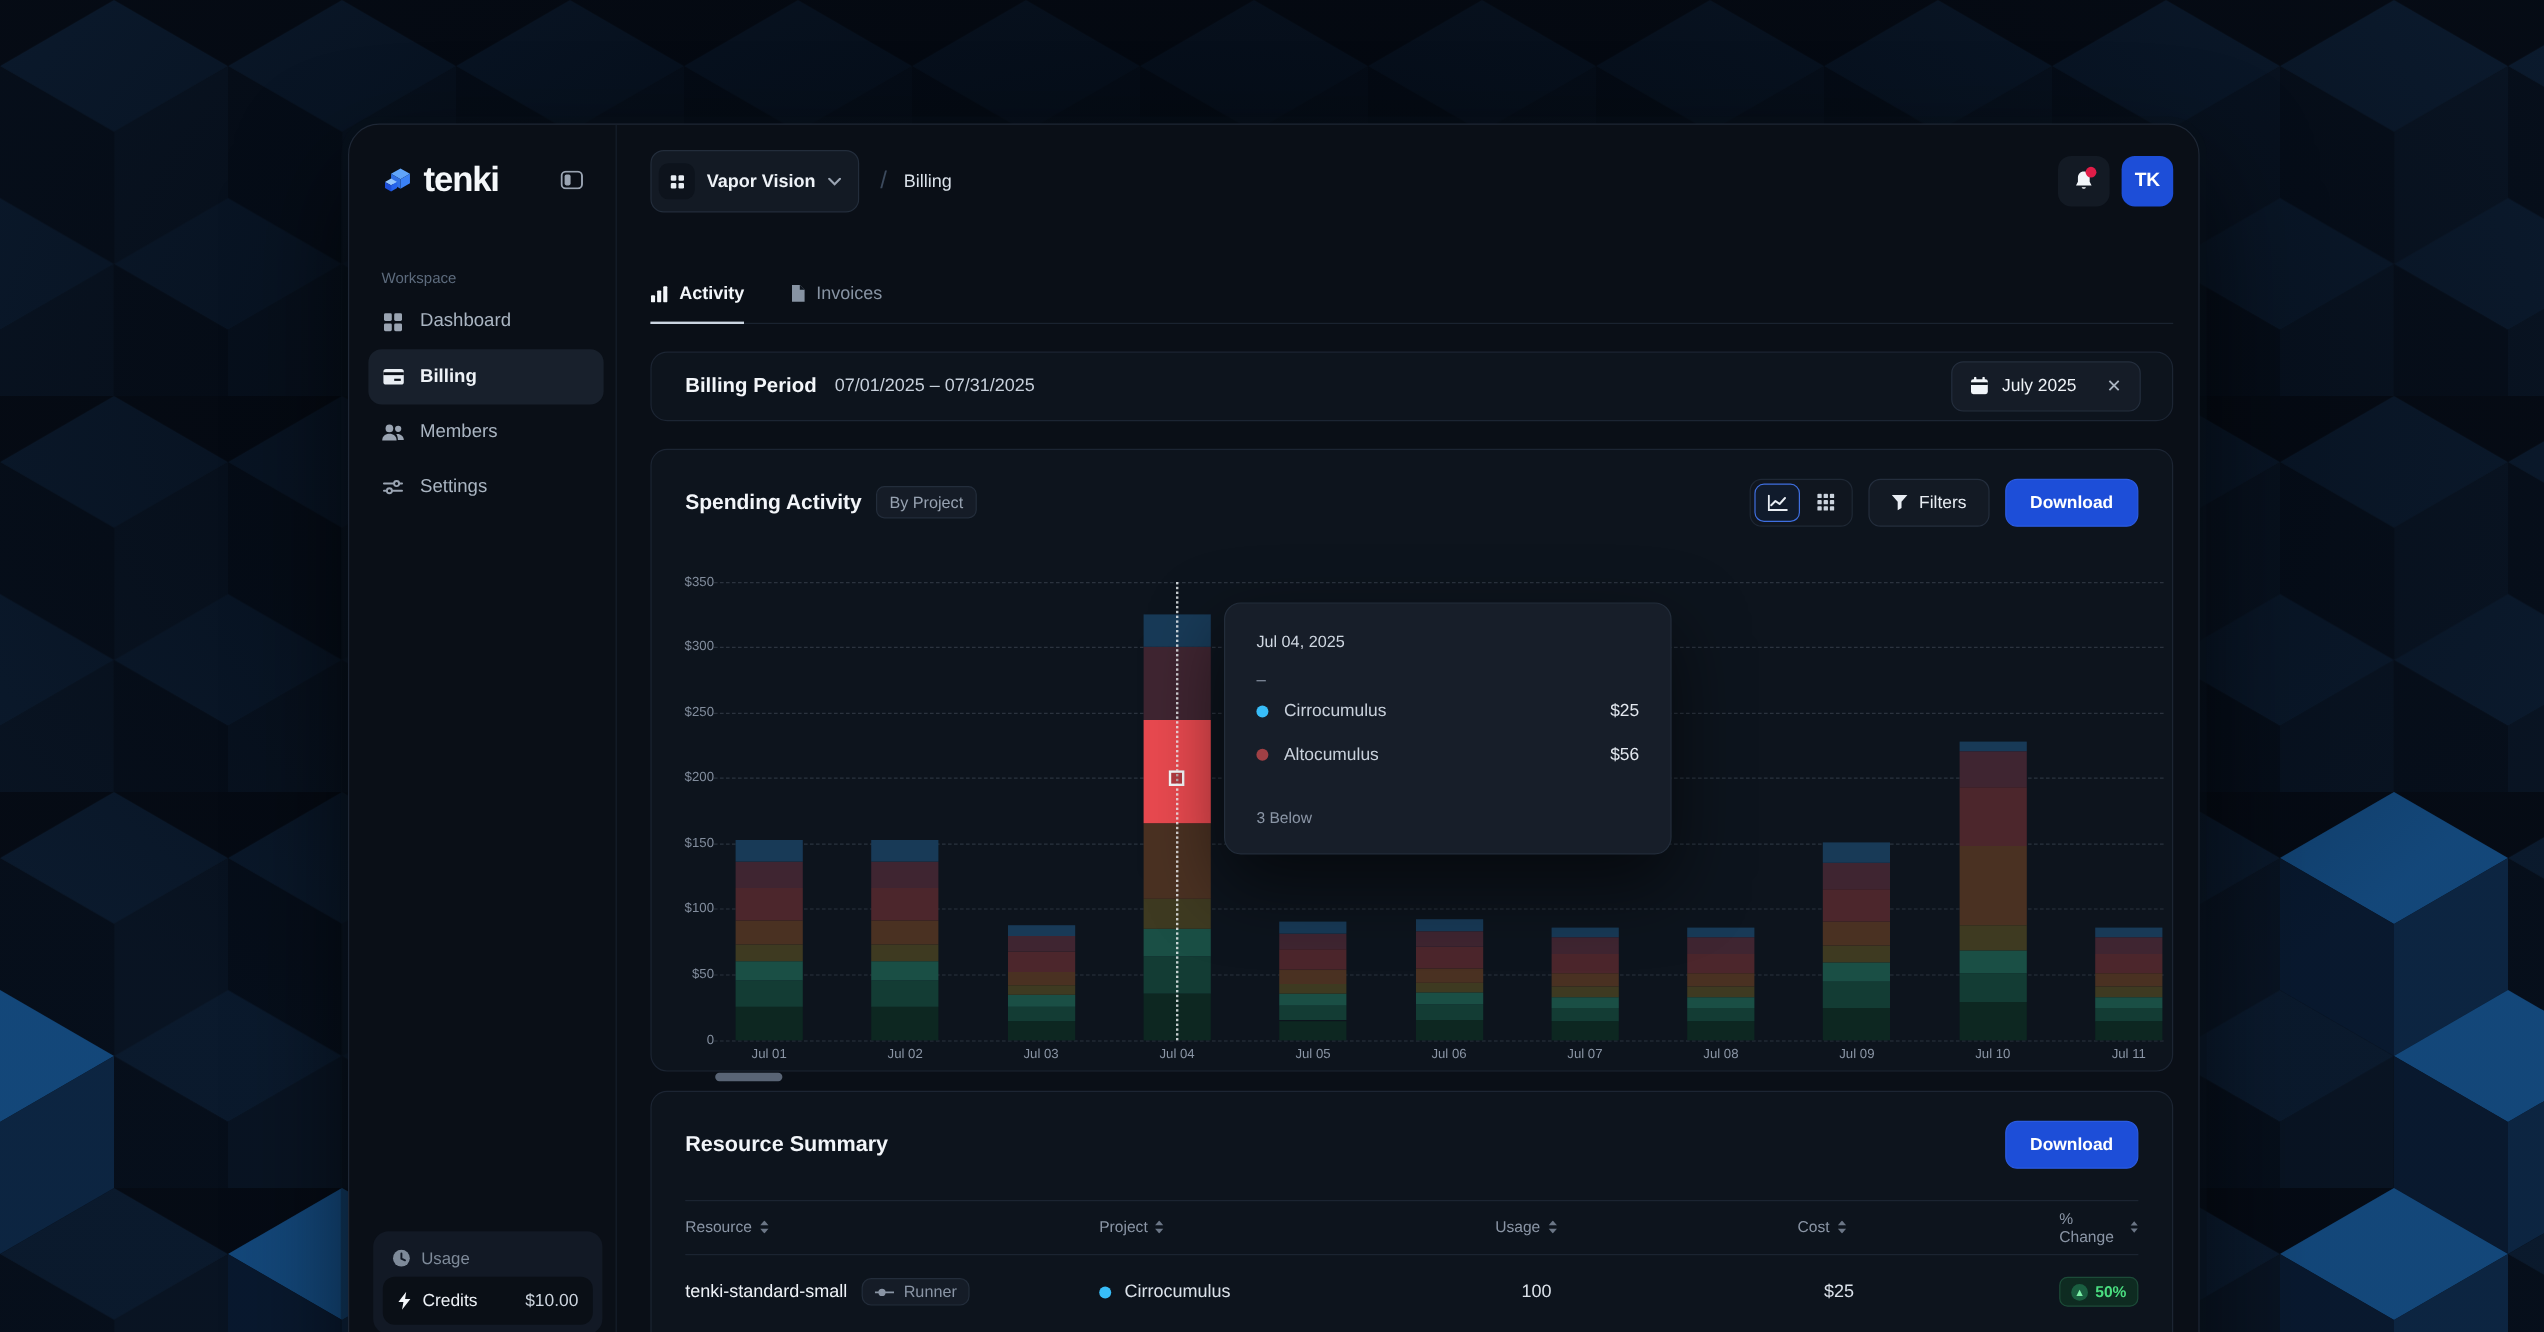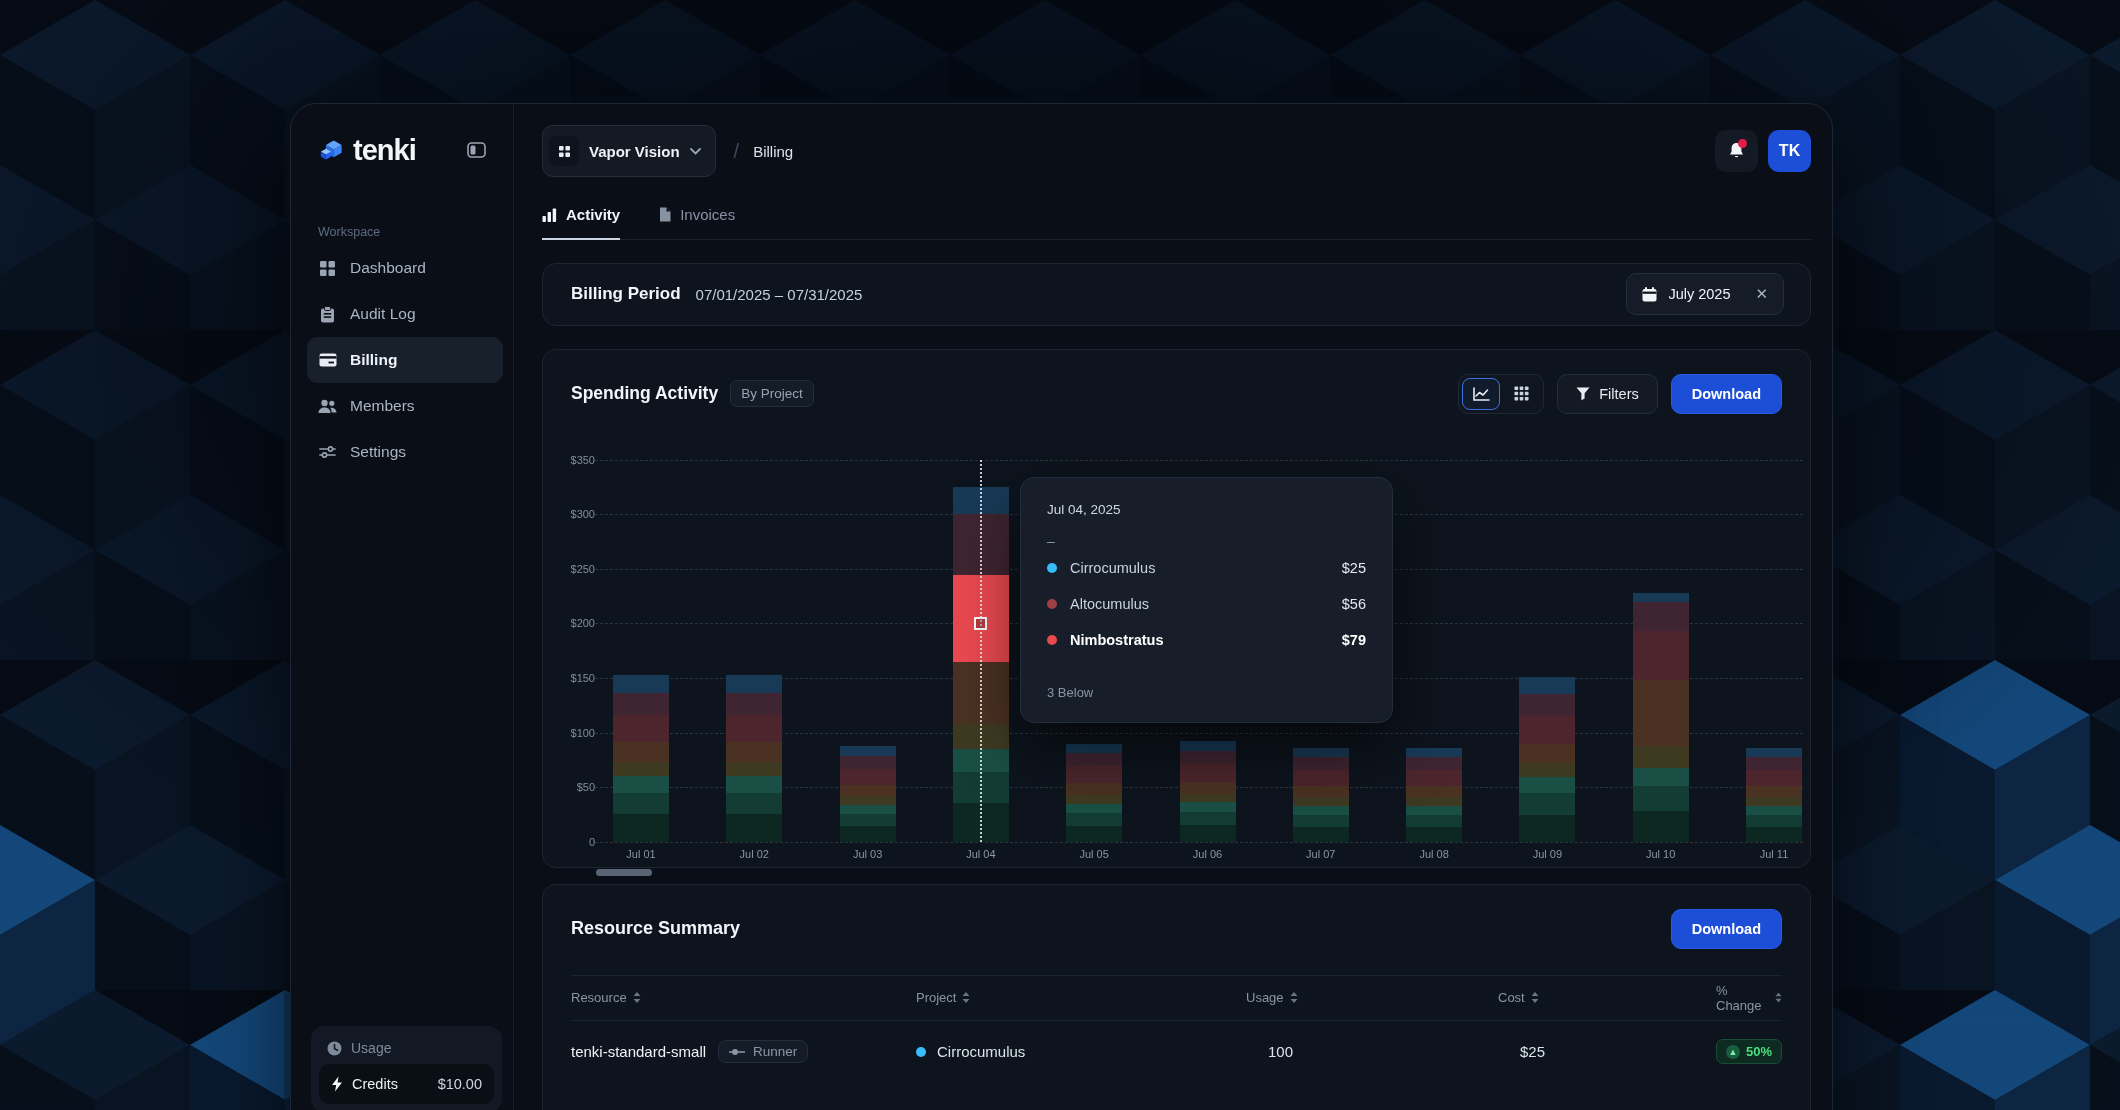--- a/index.html
+++ b/index.html
@@ -40,21 +40,21 @@
   .proj-name { color:#eef2f7; font-size:15px; font-weight:600; }
   .crumb-sep { color:#43506177; font-size:20px; margin:0 14px 0 18px; font-weight:300; color:#3c4a5d; }
   .crumb-page { color:#dbe2ea; font-size:15px; }
   .topbar-spacer { flex:1; }
   .icon-btn { width:43px; height:42px; background:#131a24; border-radius:11px; display:flex; align-items:center;
     justify-content:center; position:relative; cursor:pointer; margin-left:10px; }
   .bell-dot { position:absolute; top:9px; right:11px; width:9px; height:9px; border-radius:50%; background:#e11d48; }
   .avatar { width:43px; height:42px; background:#1d4ed8; border-radius:11px; color:#fff; font-size:16px; font-weight:700;
     display:flex; align-items:center; justify-content:center; margin-left:10px; cursor:pointer; }
 
-  .tabs { display:flex; gap:38px; margin-top:34px; border-bottom:1px solid #1a2330; }
+  .tabs { display:flex; gap:38px; margin-top:64px; border-bottom:1px solid #1a2330; }
   .tab { display:flex; align-items:center; gap:9px; padding-bottom:15px; font-size:15px; color:#8793a3; cursor:pointer;
     border-bottom:2px solid transparent; margin-bottom:-1px; }
   .tab.active { color:#f2f5f9; font-weight:700; border-bottom:2px solid #cbd5e1; }
 
   .card { background:#0d141d; border:1px solid #1c2533; border-radius:14px; }
   .bp-card { margin-top:23px; height:80px; display:flex; align-items:center; padding:0 26px 0 28px; }
   .bp-title { color:#f2f5f9; font-size:17px; font-weight:700; }
   .bp-range { color:#c6cfda; font-size:15px; margin-left:15px; }
   .bp-spacer { flex:1; }
   .chip { display:flex; align-items:center; gap:11px; background:#151c27; border:1px solid #242e3d; border-radius:10px;
@@ -179,33 +179,20 @@
           <rect x="1" y="1" width="6.5" height="6.5" rx="1.2"></rect>
               <rect x="9.5" y="1" width="6.5" height="6.5" rx="1.2"></rect>
           <rect x="1" y="9.5" width="6.5" height="6.5" rx="1.2"></rect>
               <rect x="9.5" y="9.5" width="6.5" height="6.5" rx="1.2"></rect>
         </g>
           </svg>
         </span>
       <span>Dashboard</span>
     </div>
 
-    <div class="nav-item">
-      <span class="nicon">
-        <svg width="15" height="17" viewBox="0 0 15 17">
-            <g fill="#9aa4b2">
-          <rect x="1" y="2.5" width="13" height="14" rx="2"></rect>
-              <rect x="4.5" y="0.5" width="6" height="4" rx="1.2" stroke="#0a0f17" stroke-width="1"></rect>
-          <rect x="3.8" y="7" width="7.4" height="1.6" fill="#0a0f17"></rect>
-              <rect x="3.8" y="10.3" width="7.4" height="1.6" fill="#0a0f17"></rect>
-        </g>
-          </svg>
-        </span>
-      <span>Audit Log</span>
-    </div>
 
     <div class="nav-item active">
       <span class="nicon">
         <svg width="18" height="14" viewBox="0 0 18 14">
             <g fill="#e8edf3">
           <rect x="0.5" y="0.5" width="17" height="13" rx="2.2"></rect>
           <rect x="0.5" y="3.2" width="17" height="2.4" fill="#0a0f17"></rect>
           <rect x="9.5" y="8.6" width="5.5" height="1.8" fill="#0a0f17"></rect>
         </g>
           </svg>
@@ -374,25 +361,20 @@
           <div id="tt-rows">
               <div class="tt-row">
                 <span class="tt-dot" style="background: rgb(56, 189, 248);"></span>
                 <span class="tt-name">Cirrocumulus</span>
                 <span class="tt-val">$25</span>
               </div>
               <div class="tt-row">
                 <span class="tt-dot" style="background: rgb(160, 64, 69);"></span>
                 <span class="tt-name">Altocumulus</span>
                 <span class="tt-val">$56</span>
-              </div>
-              <div class="tt-row bold">
-                <span class="tt-dot" style="background: rgb(232, 73, 79);"></span>
-                <span class="tt-name">Nimbostratus</span>
-                <span class="tt-val">$79</span>
               </div>
             </div>
           <div class="tt-footer">3 Below</div>
         </div>
       <div class="gridline" style="top: 11px;"></div>
           <div class="ytick" style="top: 11px;">$350</div>
           <div class="gridline" style="top: 65.5714px;"></div>
           <div class="ytick" style="top: 65.5714px;">$300</div>
           <div class="gridline" style="top: 120.143px;"></div>
           <div class="ytick" style="top: 120.143px;">$250</div>

